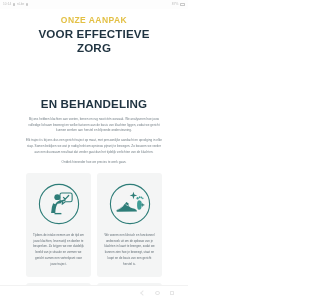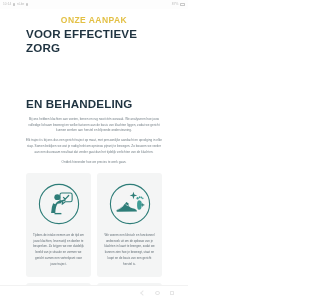--- a/index.html
+++ b/index.html
@@ -35,21 +35,21 @@
   }
 
   .divider { width:14px; height:1.1px; background:#d8b93f; margin:4px 0 3px; border-radius:1px; }
 
   .eyebrow {
     font-size:8.5px; font-weight:700; letter-spacing:.45px;
     color:#e3c045; text-align:center; line-height:1.15;
   }
   .headline {
     font-size:11.6px; font-weight:700; letter-spacing:.15px;
-    color:#1f3340; line-height:1.2;
+    color:#1f3340; text-align:center; line-height:1.2;
     margin-top:1.5px;
   }
   .headline .l2 { display:block;margin-top:42px; }
 
   .intro { margin-top:6px; width:100%; }
   .intro p {
     font-size:3.05px; line-height:1.85;
     color:#6f7b82; text-align:center;
     letter-spacing:.02px;
     margin-bottom:4.5px;

